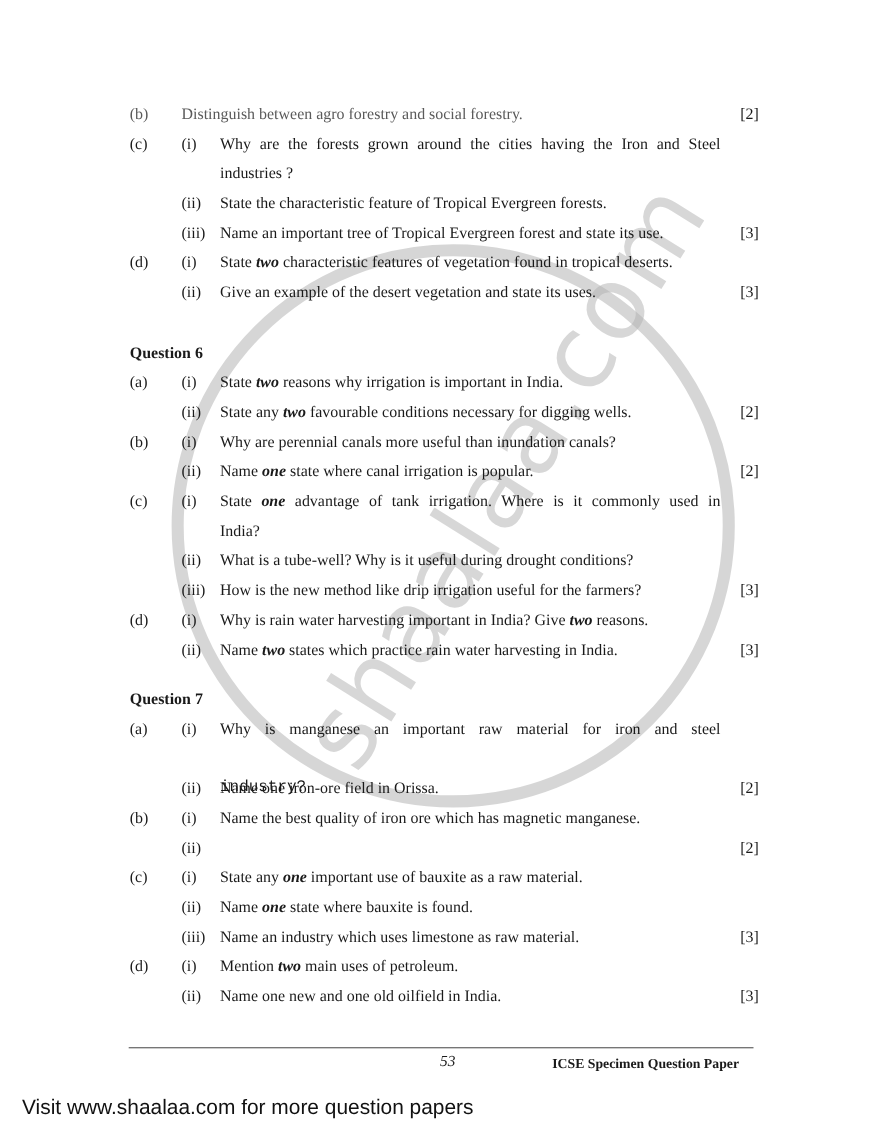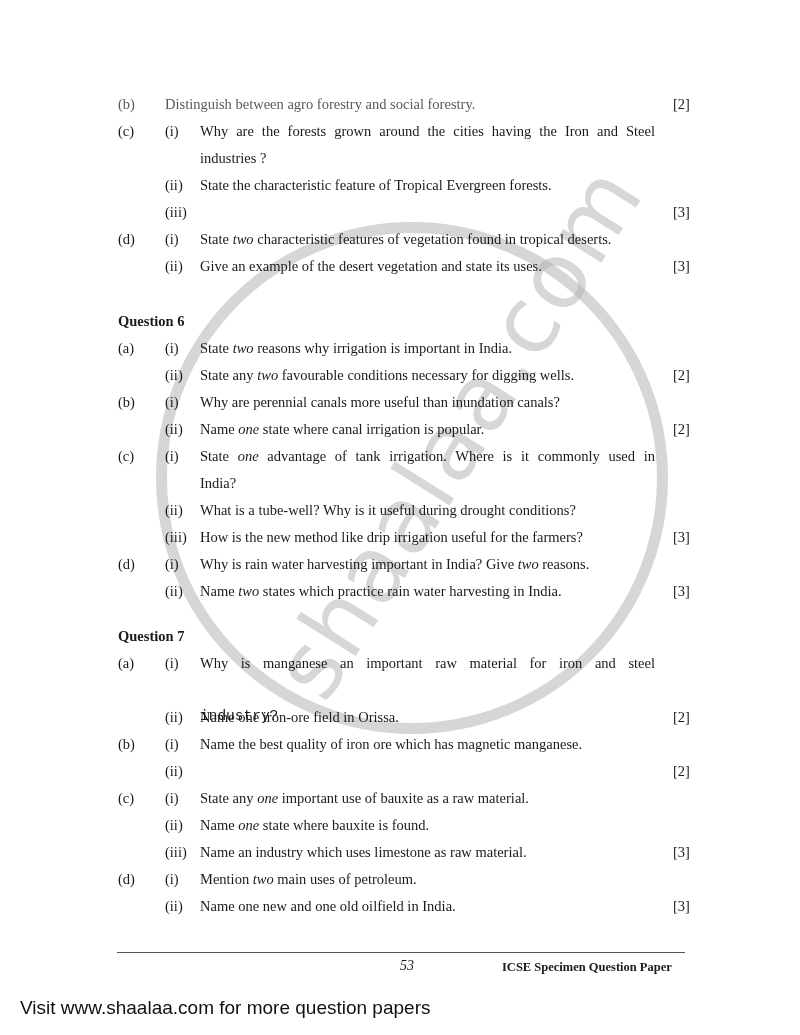--- a/index.html
+++ b/index.html
@@ -52,21 +52,21 @@
       left: 673px;
     }
     .faded { color: #5a5a5a; }
     .q-heading {
       position: absolute;
       left: 118px;
       font-size: 14.5px;
       font-weight: bold;
       line-height: 20px;
     }
-    em { font-style: italic; }
+    em { font-style: italic; font-weight: bold; }
     .watermark-circle {
       position: absolute;
       left: 156px;
       top: 222px;
       width: 512px;
       height: 512px;
       border: 11px solid rgba(180,180,180,0.55);
       border-radius: 50%;
       box-sizing: border-box;
       pointer-events: none;
@@ -139,20 +139,21 @@
   </div>
   <div class="line" style="top:148px;">
     <span class="text">industries ?</span>
   </div>
   <div class="line" style="top:175px;">
     <span class="sub">(ii)</span>
     <span class="text">State the characteristic feature of Tropical Evergreen forests.</span>
   </div>
   <div class="line" style="top:202px;">
     <span class="sub">(iii)</span>
+    <span class="text">Name an important tree of Tropical Evergreen forest and state its use.</span>
     <span class="marks">[3]</span>
   </div>
   <div class="line" style="top:229px;">
     <span class="part">(d)</span>
     <span class="sub">(i)</span>
     <span class="text"><span>State </span><em>two</em><span> characteristic features of vegetation found in tropical deserts.</span></span>
   </div>
   <div class="line" style="top:256px;">
     <span class="sub">(ii)</span>
     <span class="text">Give an example of the desert vegetation and state its uses.</span>

